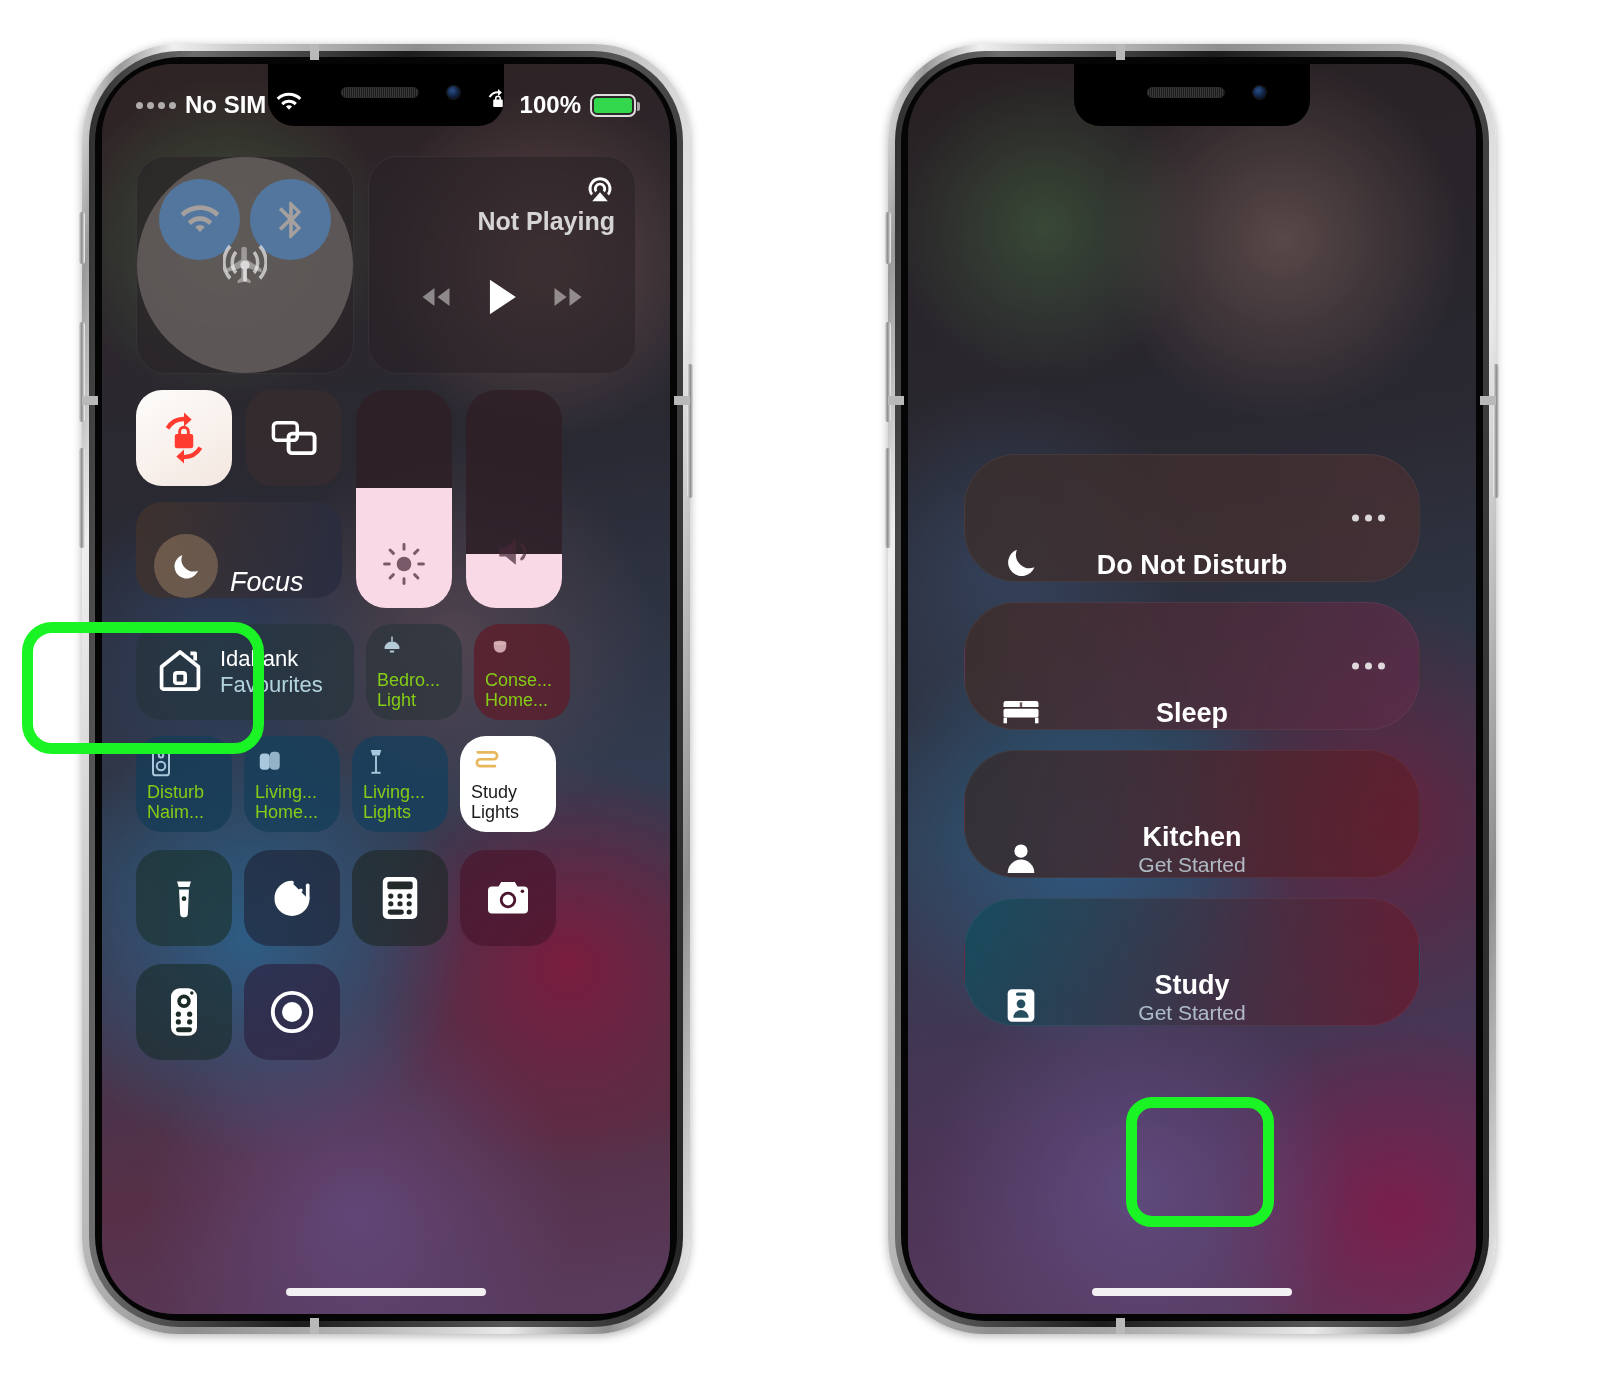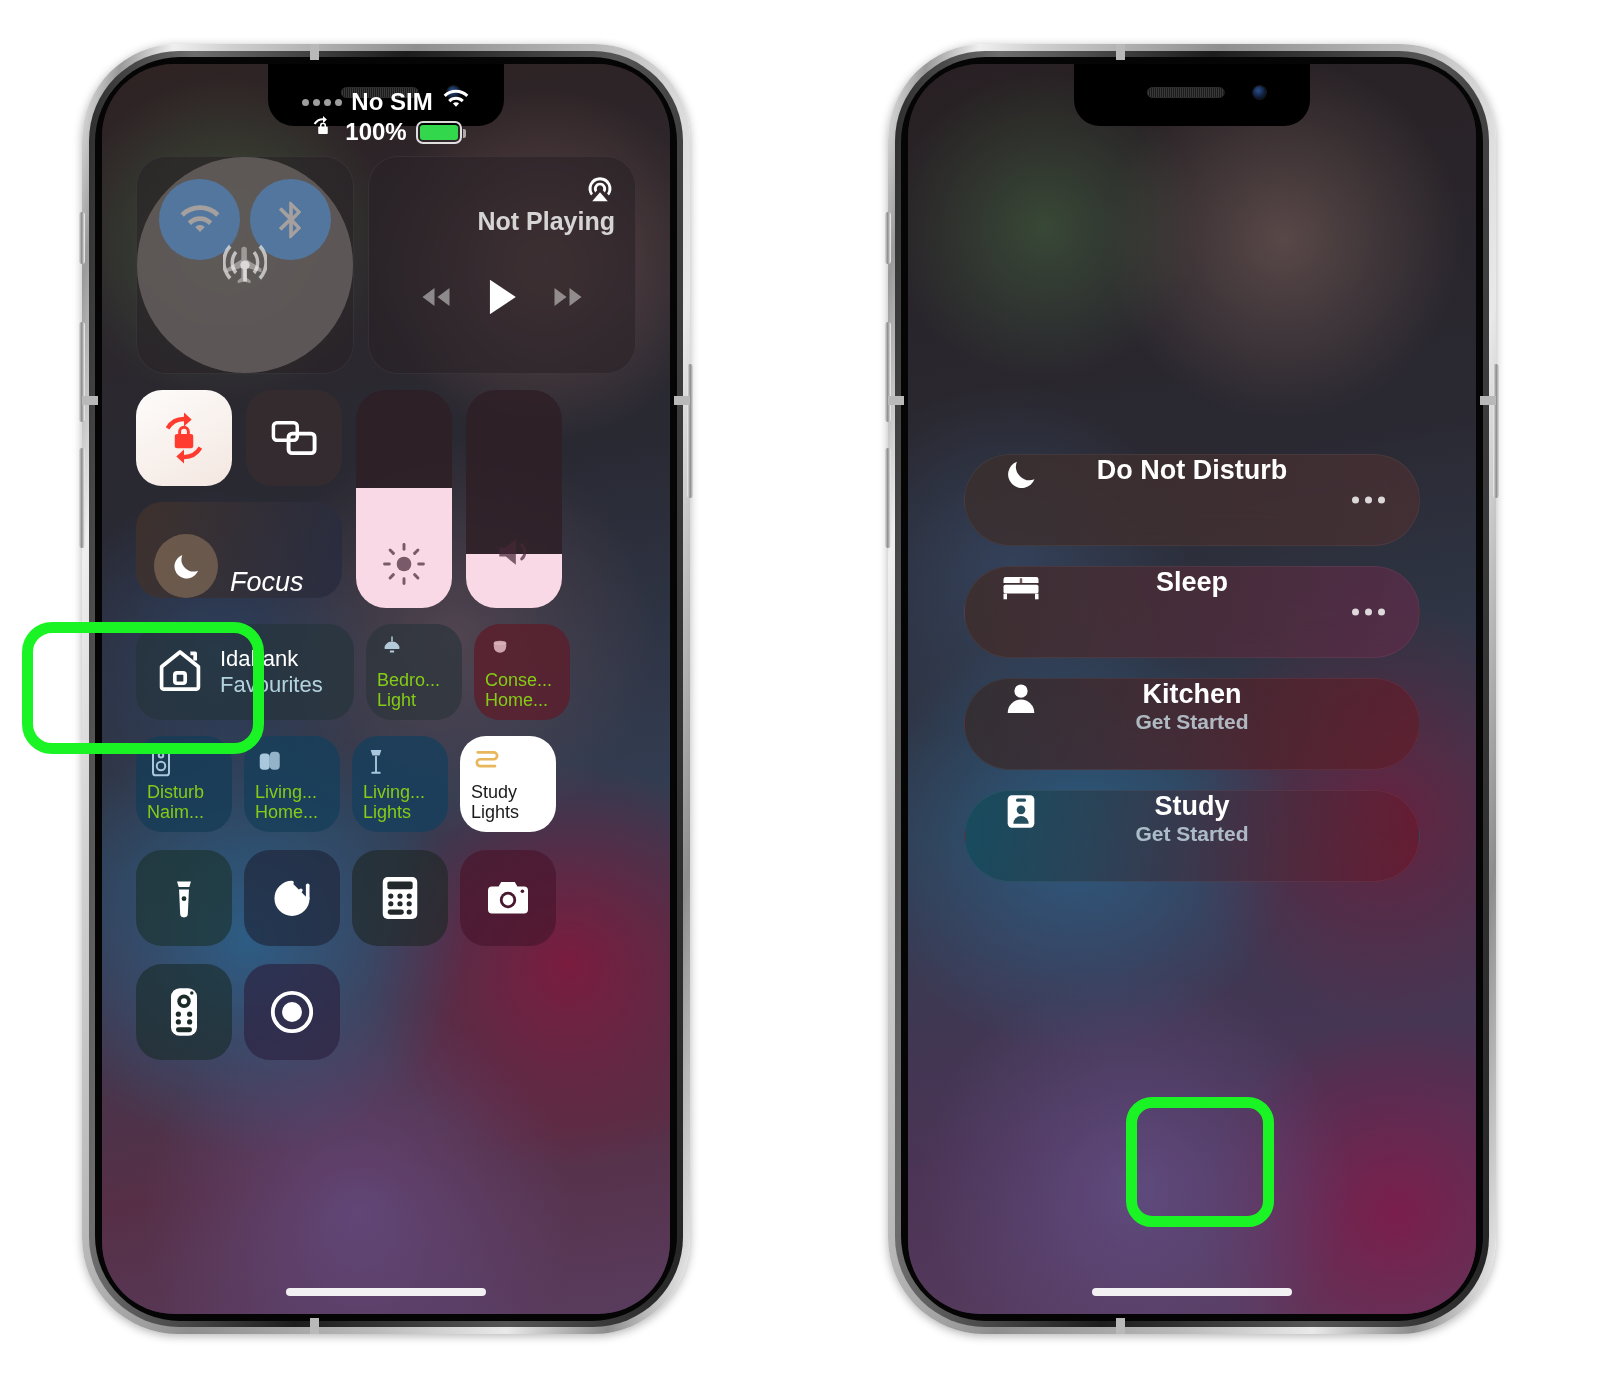--- a/index.html
+++ b/index.html
@@ -98,21 +98,21 @@
       radial-gradient(circle 300px at 40% 90%, rgba(124,100,172,.72), transparent 72%),
       radial-gradient(circle 280px at 86% 92%, rgba(168,26,86,.72), transparent 70%),
       linear-gradient(170deg,#31282b 0%,#34323d 32%,#3d4a62 58%,#5c4068 82%,#6d4a74 100%);
   }
   .dim { position: absolute; inset: 0; background: rgba(0,0,0,.18); }
 
   
   .statusbar {
     position: absolute; top: 24px; left: 0; right: 0; height: 34px;
     display: flex; align-items: center; justify-content: space-between;
-    padding: 0 34px; color: #fff; font-size: 24px; font-weight: 600; z-index: 45; flex-direction: column;
+    padding: 0 34px; color: #fff; font-size: 24px; font-weight: 600; z-index: 45;
   }
   .sb-left { display: flex; align-items: center; gap: 9px; }
   .sig-dots { display: flex; gap: 4px; align-items: flex-end; }
   .sig-dots i { width: 7px; height: 7px; border-radius: 50%; background: rgba(255,255,255,.62); display:block; }
   .sb-right { display: flex; align-items: center; gap: 9px; justify-content: space-between; }
   .batt {
     width: 46px; height: 23px; border: 2px solid rgba(255,255,255,.85);
     border-radius: 7px; position: relative; padding: 2px;
   }
   .batt::after {
@@ -191,30 +191,30 @@
   .util {
     width: 96px; height: 96px; border-radius: 26px;
     display: flex; align-items: center; justify-content: center;
     background: rgba(32,30,40,.60);
   }
   .util svg { fill: #fff; }
 
   
   .focus-menu { position: absolute; left: 56px; right: 56px; top: 390px; z-index: 30; }
   .focus-item {
-    height: 92px; border-radius: 52px; display: flex; align-items: flex-start;
+    height: 128px; border-radius: 52px; display: flex; align-items: flex-end;
     padding: 0 34px; margin-bottom: 20px; position: relative;
     backdrop-filter: blur(16px);
     border: .5px solid rgba(255,255,255,.05);
   }
   .fi-icon { width: 44px; flex: 0 0 auto; display: flex; align-items: center; justify-content: center; }
   .fi-icon svg { fill: #fff; }
   .fi-center { flex: 1; text-align: center; line-height: 1.14; padding-right: 44px; }
   .fi-title { color: #fff; font-size: 27px; font-weight: 600; }
-  .fi-sub { color: rgba(205,225,235,.78); font-size: 21px; font-weight: 700; }
+  .fi-sub { color: rgba(205,225,235,.78); font-size: 21px; font-weight: 400; }
   .fi-more { position: absolute; right: 34px; top: 50%; transform: translateY(-50%);
              display: flex; gap: 6px; }
   .fi-more i { width: 7px; height: 7px; border-radius: 50%; background: rgba(255,255,255,.82); display: block; }
 
   .new-focus {
     position: absolute; left: 50%; transform: translateX(-50%); bottom: 104px;
     display: flex; flex-direction: column; align-items: center; gap: 10px; z-index: 30;
   }
   .nf-circle {
     width: 74px; height: 74px; border-radius: 50%;

